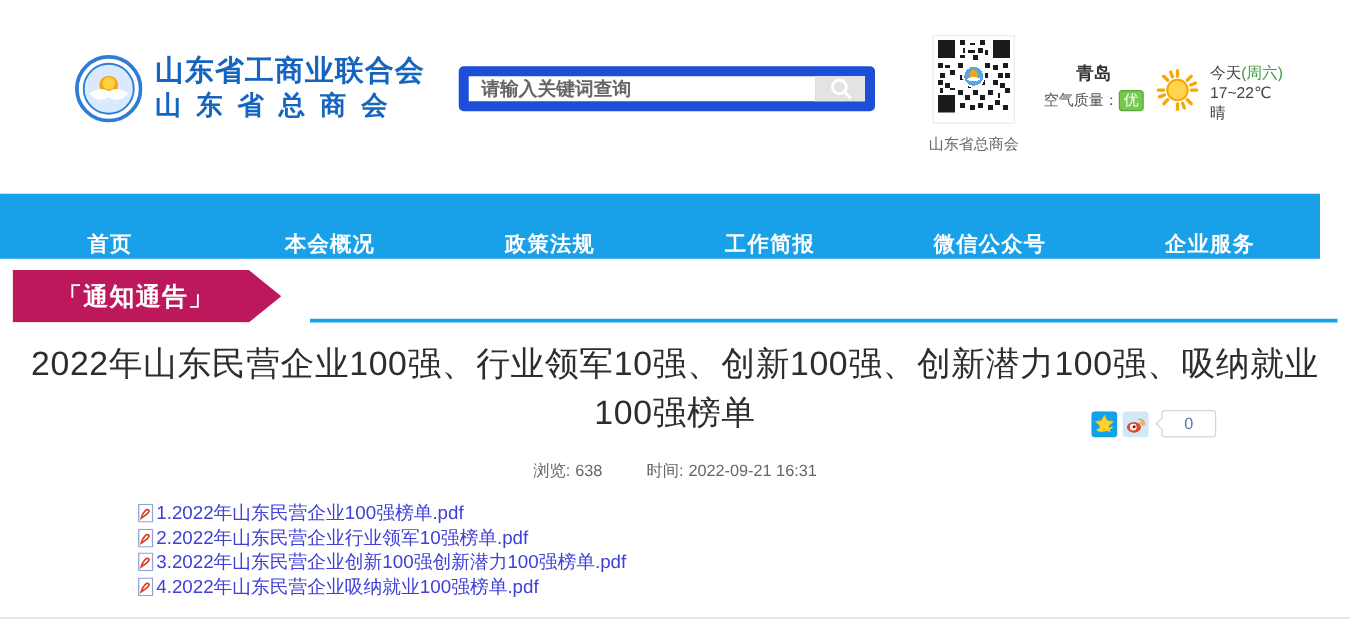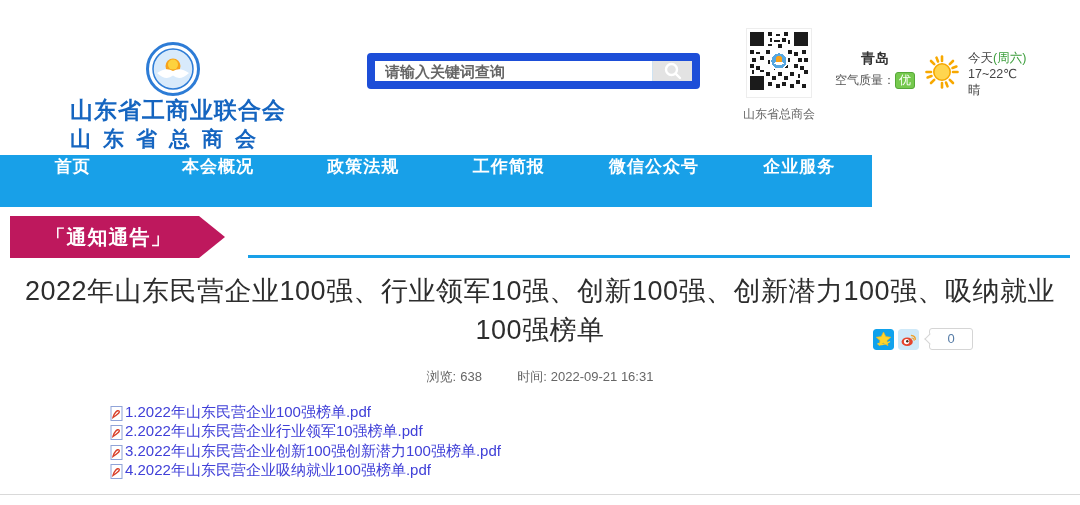--- a/index.html
+++ b/index.html
@@ -3,21 +3,21 @@
 <meta charset="utf-8">
 <style>
   html,body{margin:0;padding:0;background:#fff;}
   body{font-family:"Liberation Sans","DejaVu Sans",sans-serif;}
   .page{position:relative;width:1080px;height:505px;background:#fff;overflow:hidden;}
 
   
   .left-strip{position:absolute;left:0;top:0;width:8px;height:155px;
     background:linear-gradient(180deg,#f2f5f8 0%,#dfe6ec 55%,#cdd6de 100%);}
   .header{position:absolute;left:0;top:0;width:1080px;height:155px;background:#fff;}
-  .logo-wrap{position:absolute;left:60px;top:42px;display:flex;align-items:center;cursor:pointer;flex-direction:column;}
+  .logo-wrap{position:absolute;left:60px;top:42px;display:flex;align-items:center;cursor:pointer;}
   .emblem{width:54px;height:54px;flex:0 0 auto;}
   .org-text{margin-left:10px;color:#1565c0;}
   .org-line1{font-size:23px;font-weight:bold;letter-spacing:1px;line-height:28px;}
   .org-line2{font-size:21px;font-weight:bold;letter-spacing:12px;line-height:30px;white-space:nowrap;}
 
   .search-box{position:absolute;left:367px;top:53px;width:333px;height:36px;
     border:8px solid #1d4ed8;border-radius:4px;background:#fff;display:flex;box-sizing:border-box;}
   .search-input{flex:1;border:none;outline:none;padding:0 10px;font-size:15px;color:#444;
     font-family:inherit;background:transparent;}
   .search-input::placeholder{color:#666;font-weight:bold;}
@@ -32,22 +32,22 @@
   .city-name{font-size:14px;font-weight:bold;color:#333;line-height:18px;}
   .air-line{margin-top:5px;font-size:12px;color:#555;white-space:nowrap;}
   .air-badge{display:inline-block;background:#76c94e;color:#fff;border:1px solid #55a838;
     border-radius:3px;padding:0 3px;font-size:12px;line-height:15px;}
 
   .sun-wrap{position:absolute;left:925px;top:55px;width:34px;height:34px;}
   .forecast{position:absolute;left:968px;top:50px;font-size:12.5px;color:#444;line-height:16px;}
   .green{color:#3c9e3c;}
 
   
-  .nav{position:absolute;left:0;top:155px;width:872px;height:52px;background:#18a0e8;
-    display:flex;align-items:flex-start;}
+  .nav{position:absolute;left:0;top:155px;width:1056px;height:52px;background:#18a0e8;
+    display:flex;align-items:flex-end;}
   .nav-item{flex:1;display:flex;align-items:center;justify-content:center;color:#fff;
     font-size:17px;font-weight:bold;cursor:pointer;letter-spacing:1px;}
 
   
   .banner-arrow{position:absolute;left:10px;top:216px;width:215px;height:42px;background:#be185d;
     clip-path:polygon(0 0,calc(100% - 26px) 0,100% 50%,calc(100% - 26px) 100%,0 100%);
     display:flex;align-items:center;justify-content:center;color:#fff;font-size:20px;
     font-weight:bold;letter-spacing:1px;padding-right:18px;box-sizing:border-box;}
   .banner-line{position:absolute;left:248px;top:255px;width:822px;height:3px;background:#18a0e8;}
 
@@ -62,21 +62,21 @@
   .count-bubble::before{content:"";position:absolute;left:-4.5px;top:5.5px;width:7px;height:7px;
     background:#fff;border-left:1px solid #d5d5d5;border-bottom:1px solid #d5d5d5;
     transform:rotate(45deg);}
 
   .meta-row{position:absolute;left:0;top:368px;width:1080px;text-align:center;
     font-size:13px;color:#666;}
   .meta-row span{margin:0 2px;}
   .meta-gap{display:inline-block;width:20px;}
 
   .attachments{position:absolute;left:110px;top:401px;}
-  .attach-row{display:flex;align-items:flex-end;height:19.5px;cursor:pointer;}
+  .attach-row{display:flex;align-items:center;height:19.5px;cursor:pointer;}
   .attach-row svg{flex:0 0 auto;margin-right:2px;}
   .attach-link{font-size:15px;color:#4040d8;text-decoration:none;line-height:19px;}
 
   .bottom-divider{position:absolute;left:0;top:494px;width:1080px;height:0;
     border-top:1px solid #d9d9d9;}
 </style>
 </head>
 <body>
 
 <div class="page">

